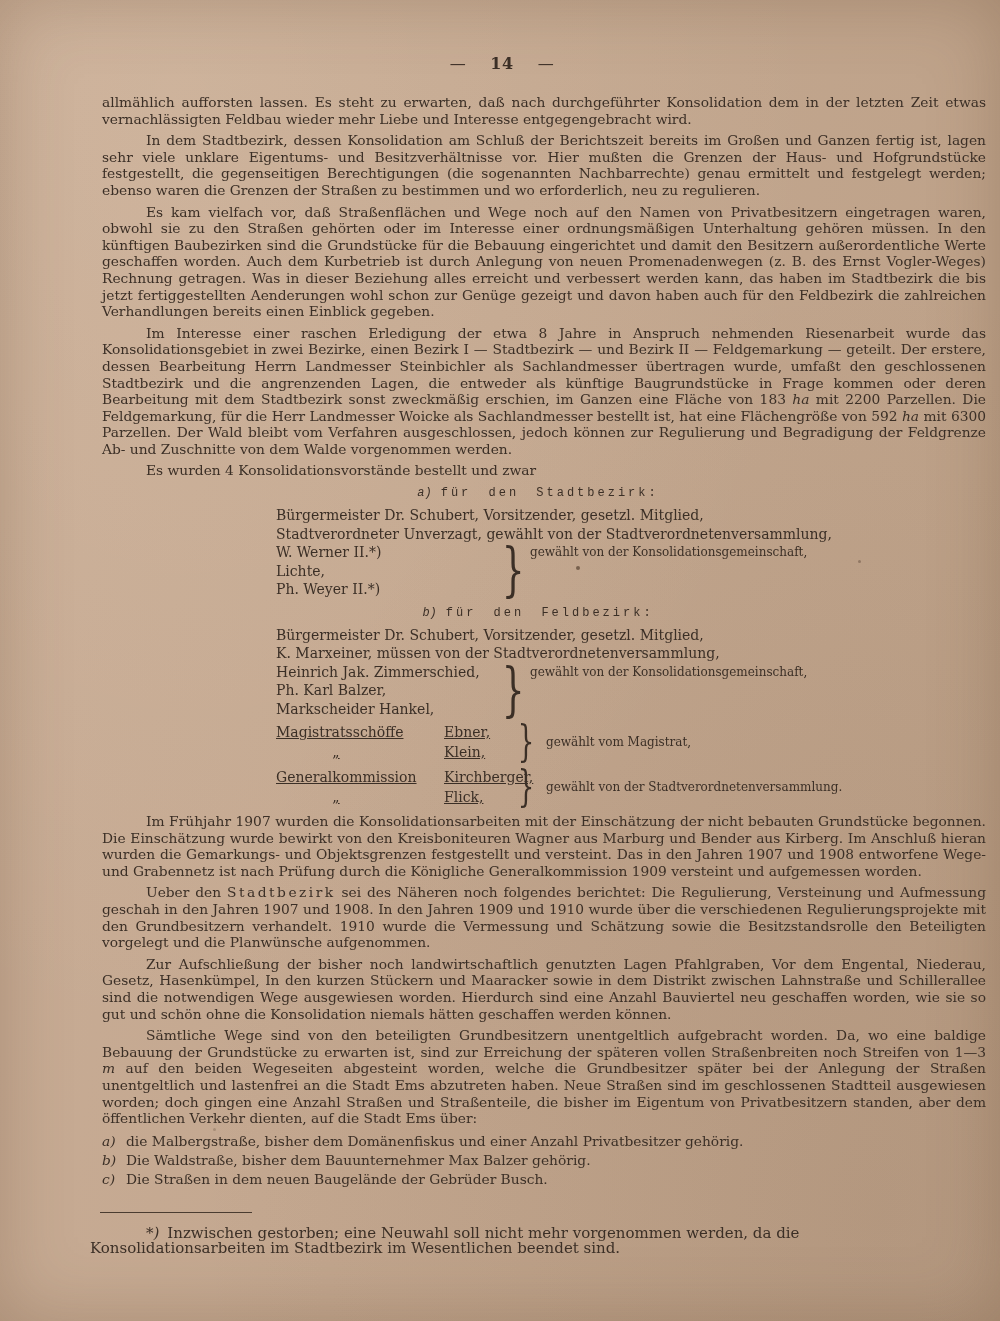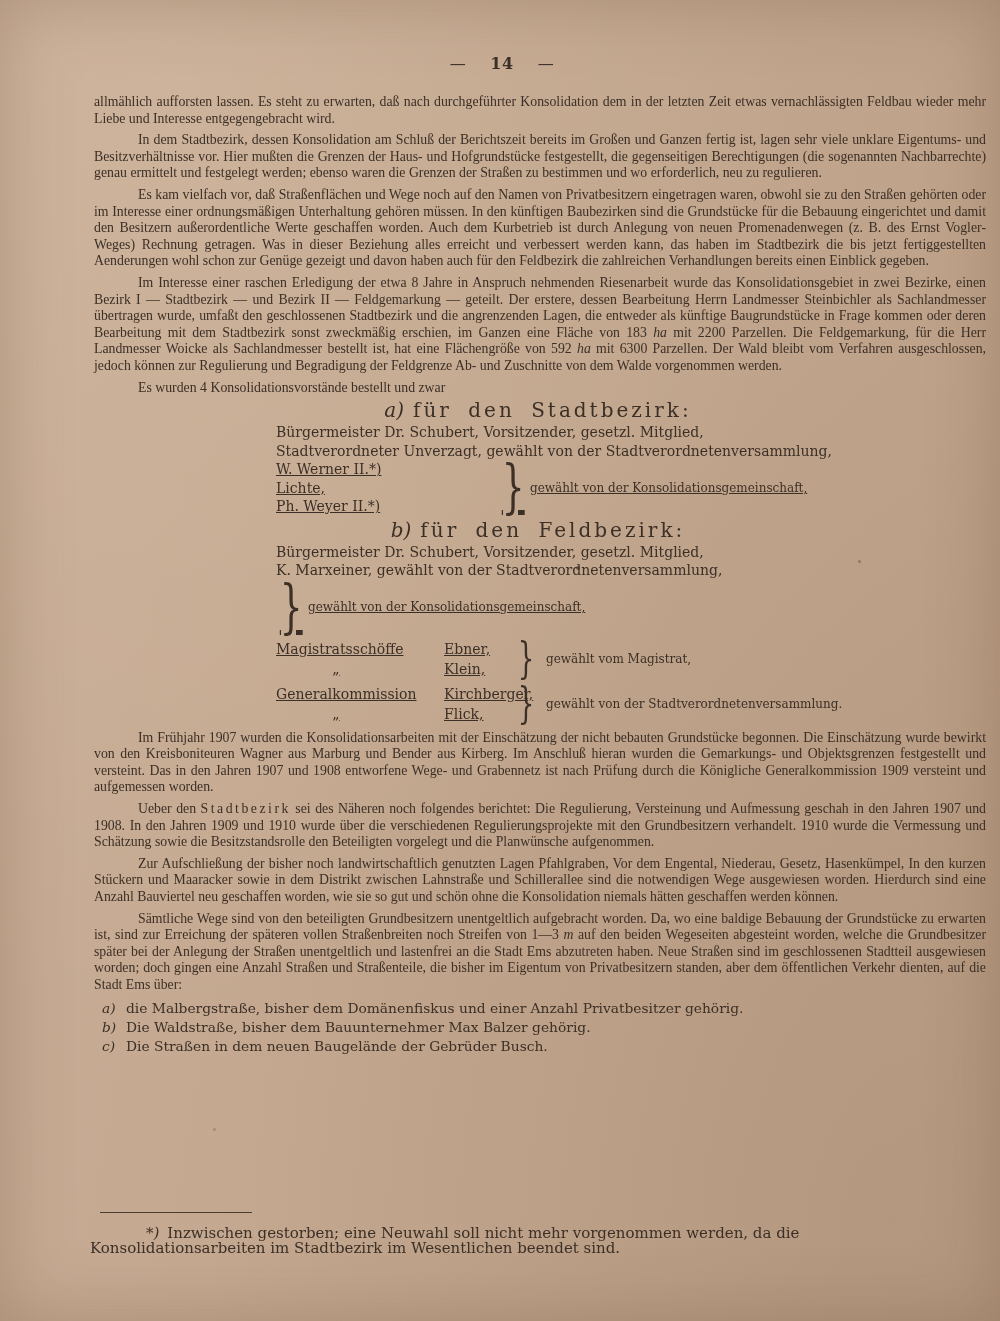--- a/index.html
+++ b/index.html
@@ -21,41 +21,42 @@
   .pagehead {
     position:absolute; top:54px; left:4px; right:0;
     text-align:center; font-size:16px; font-weight:bold;
     letter-spacing:0.5px;
   }
   .pagehead .dash { margin:0 24px; font-weight:normal; }
 
   .content { position:absolute; left:90px; top:94px; width:896px; }
 
   p.body {
-    margin:0 0 5px 4px;
+    margin:0 0 5px 12px;
     font-size:13.8px; line-height:16.6px;
-    text-align:justify; text-indent:44px;font-family:Liberation Serif, serif;
+    text-align:justify; text-indent:44px;
   }
   p.body.noindent { text-indent:0; }
   .it { font-style:italic; }
   .spaced { letter-spacing:2.5px; }
 
   .section-head {
     text-align:center;
     margin:5px 0 4px 0;
-    font-size:20px; line-height:18px;
+    font-size:12px; line-height:18px;
     white-space:nowrap;
+    font-family:Liberation Mono, monospace;
   }
   .section-head .marker { font-style:italic; margin-right:9px; }
   .section-head .title { letter-spacing:3px; word-spacing:7px; }
 
   .names { margin-left:186px; font-size:14px; line-height:18.5px; }
   .names .line { white-space:nowrap; }
 
-  .brace-group { display:flex; align-items:center;text-decoration:underline; }
+  .brace-group { display:flex; align-items:flex-start; }
   .bg-names { width:222px; flex:0 0 auto; }
   .bg-brace {
     flex:0 0 auto; width:20px; text-align:center;
     font-size:58px; line-height:55px;
     transform:scaleX(0.62);
     font-weight:normal;
   }
   .bg-brace.small { font-size:42px; line-height:40px; }
   .bg-label { margin-left:12px; font-size:12px; white-space:nowrap; }
 
@@ -120,22 +121,27 @@
         <div class="bg-label">gewählt von der Konsolidationsgemeinschaft,</div>
       </div>
     </div>
 
     <div class="section-head">
       <span class="marker">b)</span><span class="title">für den Feldbezirk:</span>
     </div>
 
     <div class="names">
       <div class="line">Bürgermeister Dr. Schubert, Vorsitzender, gesetzl. Mitglied,</div>
-      <div class="line">K. Marxeiner, gewählt von der Stadtverordnetenversammlung,</div>
+      <div class="line">K. Marxeiner, müssen von der Stadtverordnetenversammlung,</div>
       <div class="brace-group">
+        <div class="bg-names">
+          <div class="line">Heinrich Jak. Zimmerschied,</div>
+          <div class="line">Ph. Karl Balzer,</div>
+          <div class="line">Markscheider Hankel,</div>
+        </div>
         <div class="bg-brace">}</div>
         <div class="bg-label">gewählt von der Konsolidationsgemeinschaft,</div>
       </div>
     </div>
 
 
     <div class="vertreter-wrap">
       <div class="vgroup">
         <div class="vg-left">
           <div class="vg-row">

